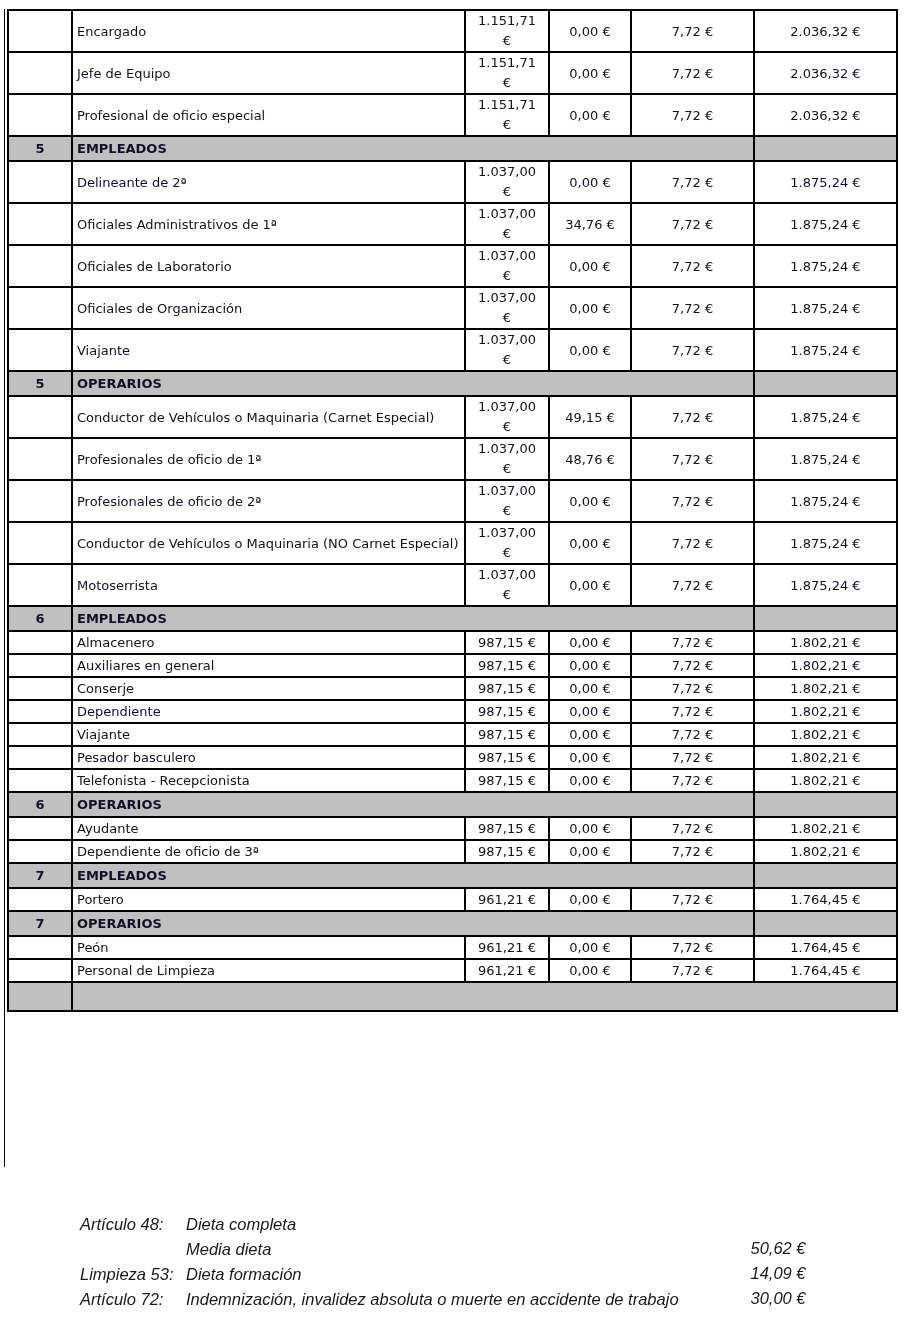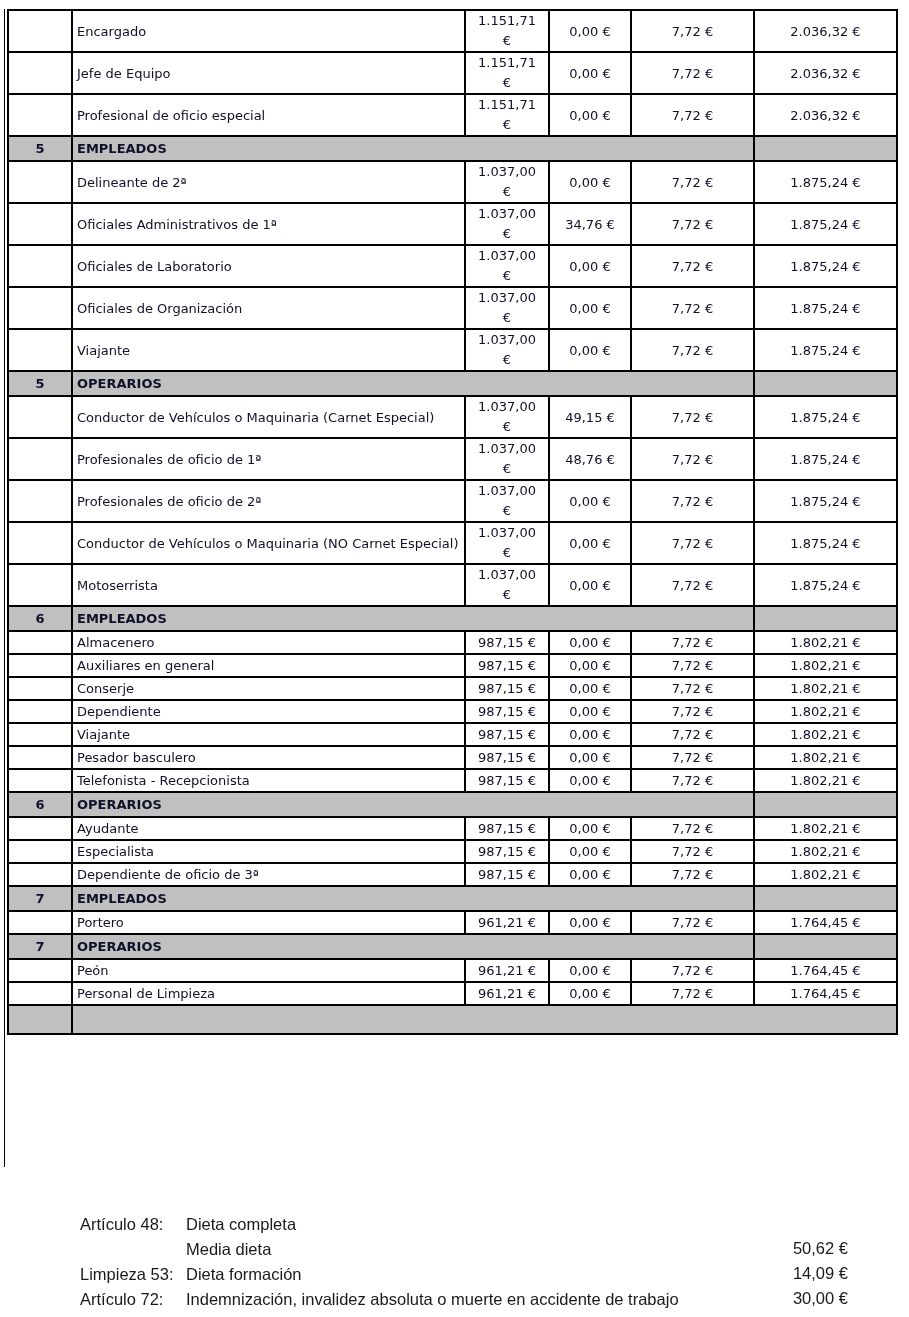--- a/index.html
+++ b/index.html
@@ -13,24 +13,24 @@
   td.name { padding-left: 4px !important; text-align: left; line-height: 19px; }
   td.amt { text-align: center; line-height: 19px; }
   td.base { text-align: center; line-height: 20px; }
   tr.tall td { height: 40px; }
   tr.short td { height: 21px; }
   tr.group td { background: #c0c0c0; height: 23px; }
   tr.group td.label { font-weight: bold; padding-left: 4px !important; margin-left: 39px; }
   tr.footer-row td { background: #c0c0c0; height: 27px; }
   #articles { position: absolute; left: 80px; top: 1212px; width: 780px;
               font-family: "Liberation Sans", sans-serif; font-size: 16.5px; color: #1a1a1a; }
-  .art-row { display: flex; height: 25px; align-items: center; }
+  .art-row { display: flex; height: 25px; align-items: center; font-style: italic; }
   .art-label { width: 106px; }
   .art-desc { flex: 1; }
-  .art-value { text-align: right; width: 140px; padding-right: 12px; margin-top: 48px; }
+  .art-value { text-align: center; width: 140px; padding-right: 12px; margin-top: 48px; }
 </style>
 </head>
 <body>
 
 <div class="outer-line"></div>
 
 <table class="salary">
   <colgroup>
     <col style="width:64px">
     <col style="width:393px">
@@ -255,28 +255,20 @@
         <td class="amt">1.802,21 €</td>
       </tr>
       <tr class="group">
         <td class="num">6</td>
         <td class="label" colspan="4">OPERARIOS</td>
         <td></td>
       </tr>
       <tr class="short">
         <td class="num"></td>
         <td class="name">Ayudante</td>
-        <td class="base">987,15 €</td>
-        <td class="amt">0,00 €</td>
-        <td class="amt">7,72 €</td>
-        <td class="amt">1.802,21 €</td>
-      </tr>
-      <tr class="short">
-        <td class="num"></td>
-        <td class="name">Especialista</td>
         <td class="base">987,15 €</td>
         <td class="amt">0,00 €</td>
         <td class="amt">7,72 €</td>
         <td class="amt">1.802,21 €</td>
       </tr>
       <tr class="short">
         <td class="num"></td>
         <td class="name">Dependiente de oficio de 3ª</td>
         <td class="base">987,15 €</td>
         <td class="amt">0,00 €</td>

